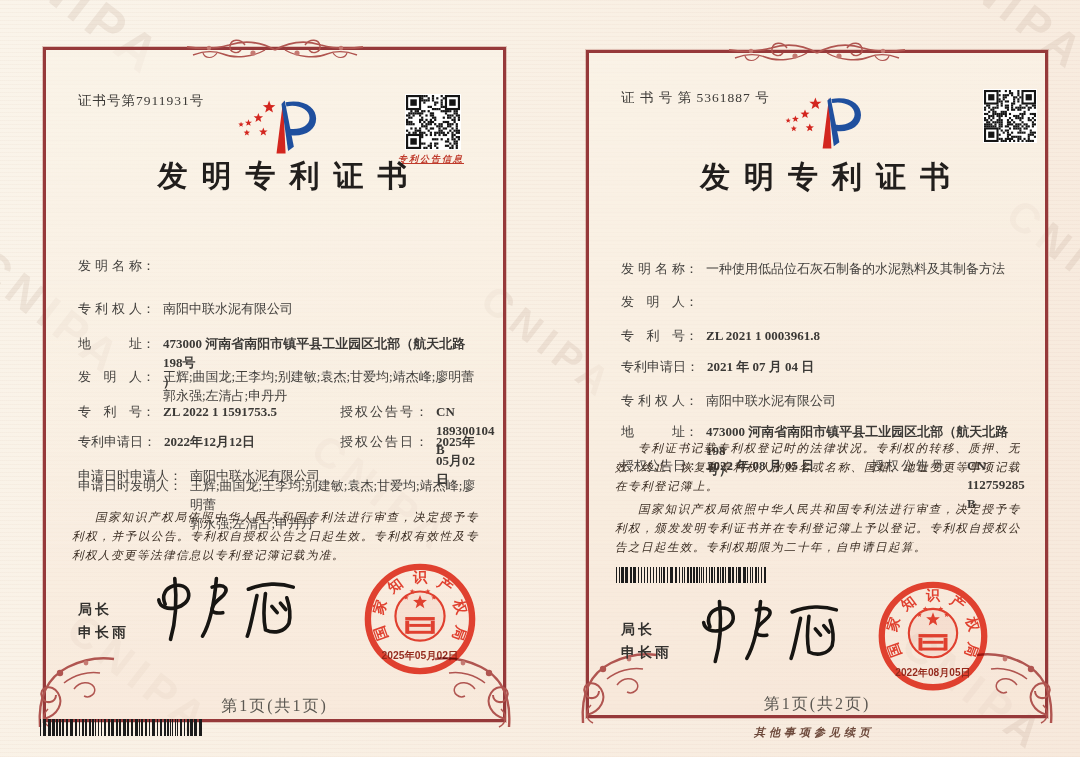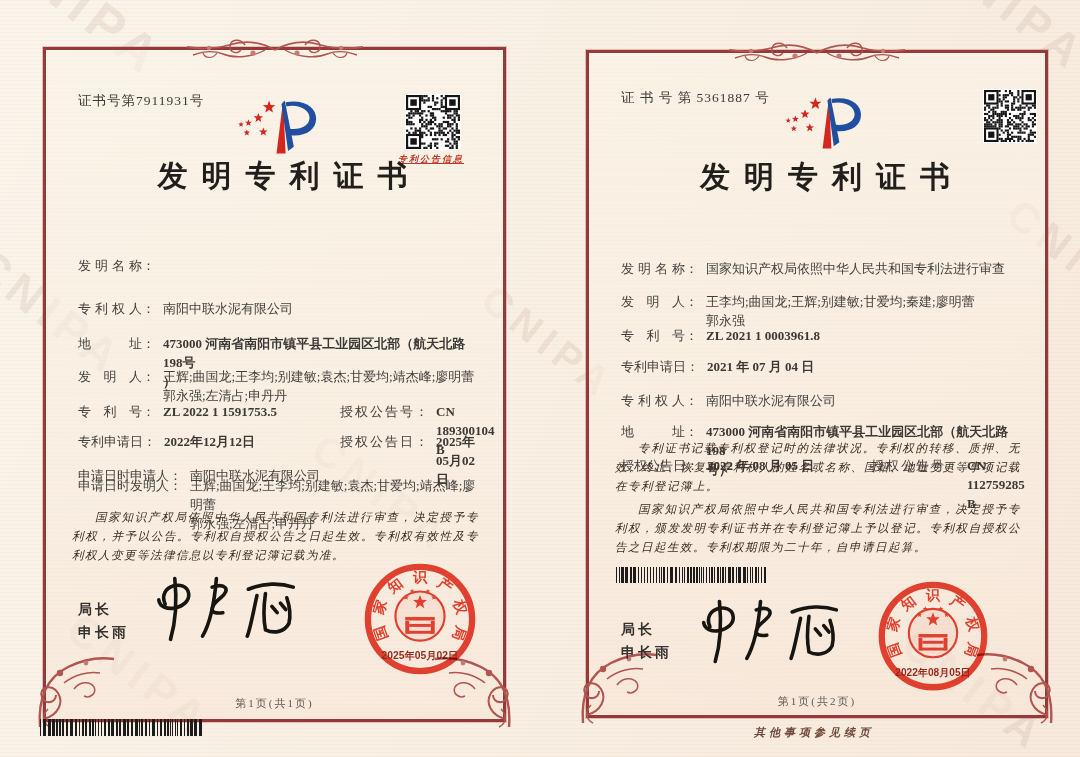--- a/index.html
+++ b/index.html
@@ -40,21 +40,21 @@
   .val{margin-left:8px;white-space:pre-line;flex:1 1 auto;}
   .b{font-weight:700;color:#3b3936;}
   .p2{position:absolute;left:262px;top:0;display:flex;}
   .p2 .lab{width:auto;text-align:left;text-align-last:auto;letter-spacing:2px;}
   .legal{position:absolute;left:26px;right:24px;font-size:11.5px;font-style:italic;
          color:#392c22;letter-spacing:1.5px;line-height:1.65;}
   .legal p{margin:0 0 4px 0;text-indent:2em;text-align:justify;}
   .signer{position:absolute;left:32px;font-size:14px;font-weight:700;color:#34322f;letter-spacing:3px;line-height:1.65;}
   .signature{position:absolute;}
   .seal{position:absolute;opacity:.94;mix-blend-mode:multiply;}
-  .pageno{position:absolute;left:0;right:0;text-align:center;font-size:11px;color:#5c5852;letter-spacing:2px;}
+  .pageno{position:absolute;left:0;right:0;text-align:center;font-size:16px;color:#5c5852;letter-spacing:2px;}
   .barcode{position:absolute;z-index:3;}
   .footnote{position:absolute;font-size:11px;font-style:italic;color:#6e4a3c;letter-spacing:4px;font-weight:700;z-index:2;}
   .corner{position:absolute;width:84px;height:84px;pointer-events:none;}
   .topflourish{position:absolute;width:230px;height:34px;left:50%;transform:translateX(-50%);top:-17px;pointer-events:none;}
   .hidden-defs{position:absolute;width:0;height:0;overflow:hidden;}
 </style>
 </head>
 <body>
 
 <svg class="hidden-defs" aria-hidden="true">
@@ -775,27 +775,25 @@
         <rect x="4.32" y="43.2" width="6.48" height="6.48" fill="#151515"></rect>
       </svg>
   </div>
 
   <h1 class="title" style="top:104px">发明专利证书</h1>
 
   <div class="rows">
     <div class="row" style="top:164px">
         <span class="lab">发明名称</span>
         <span class="colon">：</span>
-        <div class="val">国家知识产权局依照中华人民共和国专利法进行审查</div>
+        <div class="val">一种使用低品位石灰石制备的水泥熟料及其制备方法</div>
       </div>
     <div class="row" style="top:197px">
         <span class="lab">发明人</span>
         <span class="colon">：</span>
-        <div class="val">王李均;曲国龙;王辉;别建敏;甘爱均;秦建;廖明蕾
-郭永强</div>
       </div>
     <div class="row" style="top:231px">
         <span class="lab">专利号</span>
         <span class="colon">：</span>
         <div class="val b">ZL 2021 1 0003961.8</div>
       </div>
     <div class="row" style="top:262px">
         <span class="lab labw">专利申请日</span>
         <span class="colon">：</span>
         <div class="val b">2021 年 07 月 04 日</div>

